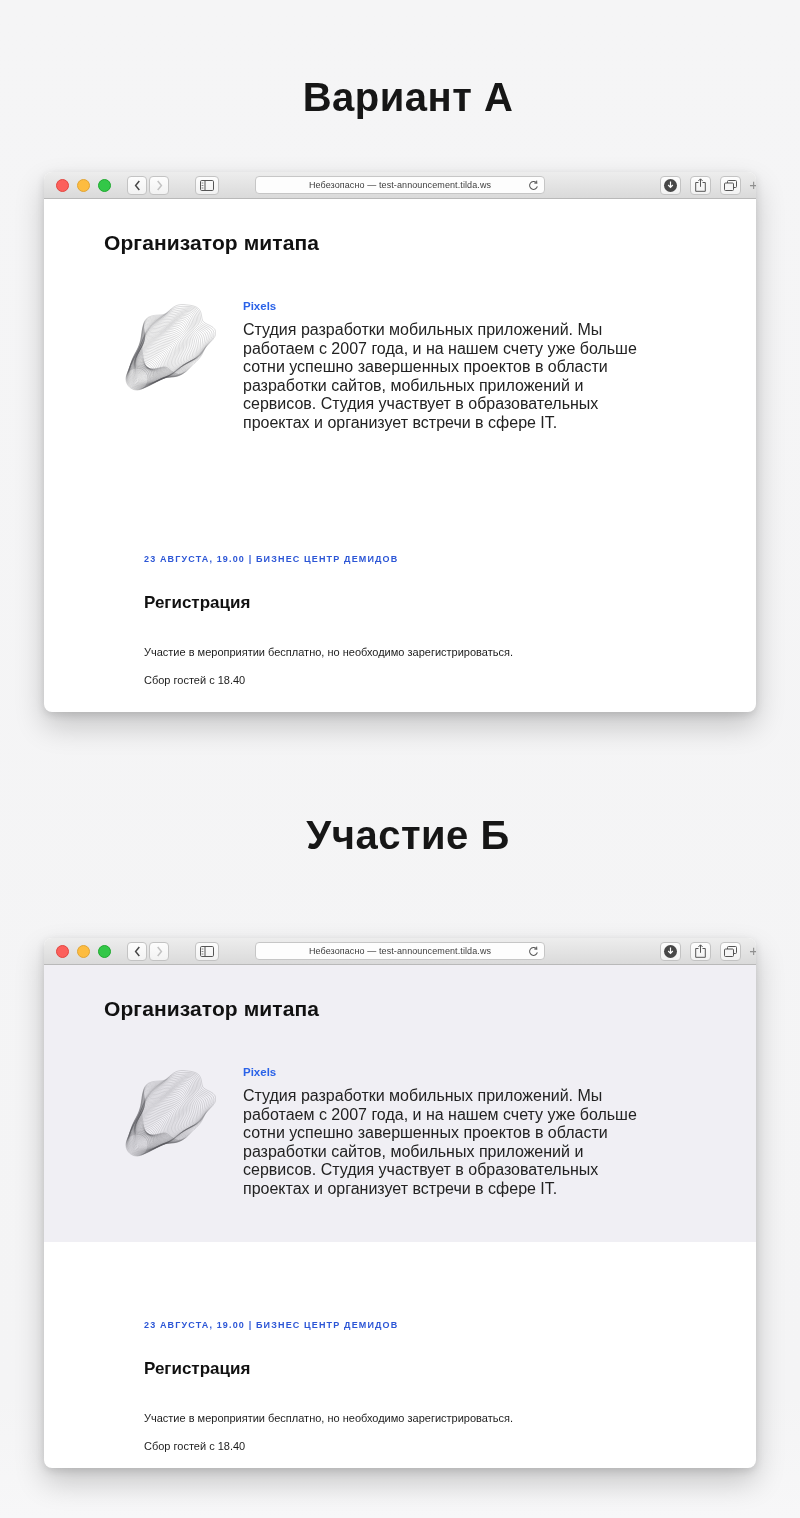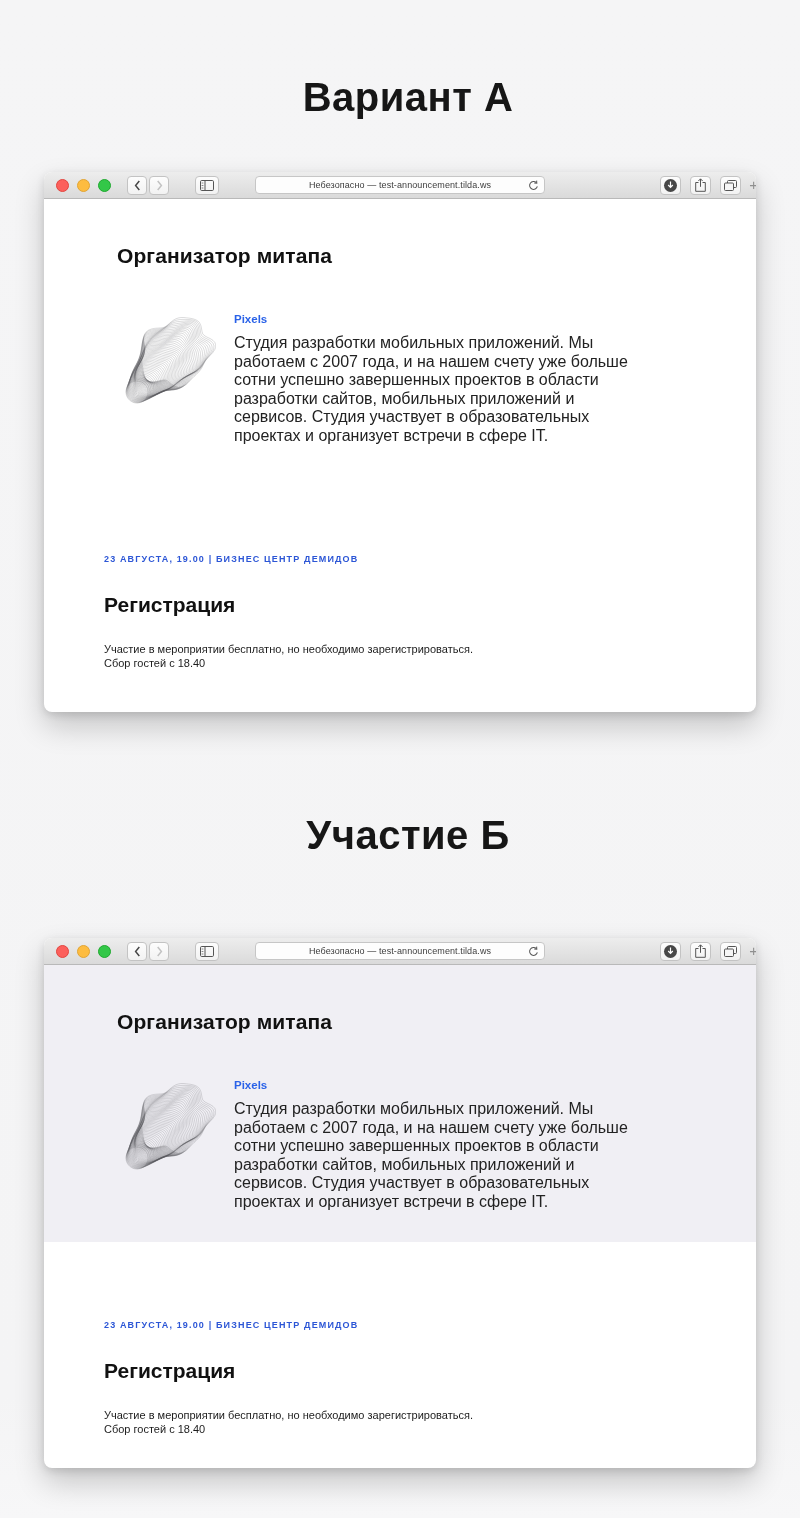--- a/index.html
+++ b/index.html
@@ -59,32 +59,32 @@
   .dl-circle{width:13px;height:13px;border-radius:50%;background:#474747;display:flex;align-items:center;justify-content:center;}
   .newtab{
     font-size:15px;color:#8f8f8f;font-weight:400;line-height:26px;
     margin-right:-3px;padding-right:1px;user-select:none;
   }
 
   
   .content{position:relative;background:#fff;}
   .hero{height:277px;box-sizing:border-box;padding:32px 0 0 60px;}
   .variant-b .hero{background:#f0eff4;}
-  .main-heading{font-size:21px;font-weight:700;color:#111;margin:13px;letter-spacing:0.1px;}
+  .main-heading{font-size:21px;font-weight:700;color:#111;margin:0;letter-spacing:0.1px;}
   .profile{display:flex;margin-top:40px;padding-left:17px;}
   .logo{width:95px;height:105px;flex:0 0 95px;}
   .logo path{fill:none;stroke:#55565a;stroke-width:0.35;opacity:0.6;}
-  .ptext{margin-left:18px;padding-top:5px;width:404px;}
+  .ptext{margin-left:27px;padding-top:5px;width:404px;}
   .org-link{display:block;font-size:11.5px;font-weight:700;color:#2a62e8;text-decoration:none;margin-bottom:9px;}
   .desc{font-size:16px;line-height:18.6px;color:#222;margin:0;}
 
-  .rest{padding:78px 0 0 60px;}
+  .rest{padding:78px 0 0 60px;margin-left:40px;}
   .event{font-size:9px;font-weight:700;letter-spacing:1.15px;color:#2c56d6;}
-  .reg-heading{font-size:21px;font-weight:700;color:#111;margin:29px 0 0 0;}
-  .reg-text{font-size:11px;line-height:14px;color:#1c1c1c;margin:25px 0 0 0;max-width:392px;}
+  .reg-heading{font-size:17px;font-weight:700;color:#111;margin:29px 0 0 0;}
+  .reg-text{font-size:11px;line-height:28px;color:#1c1c1c;margin:25px 0 0 0;max-width:392px;}
 
   svg{display:block;}
 </style>
 </head>
 <body>
 
 <h1 class="section-title" id="title-a">Вариант А</h1>
 
 <div class="window" id="window-a">
   <div class="toolbar">

